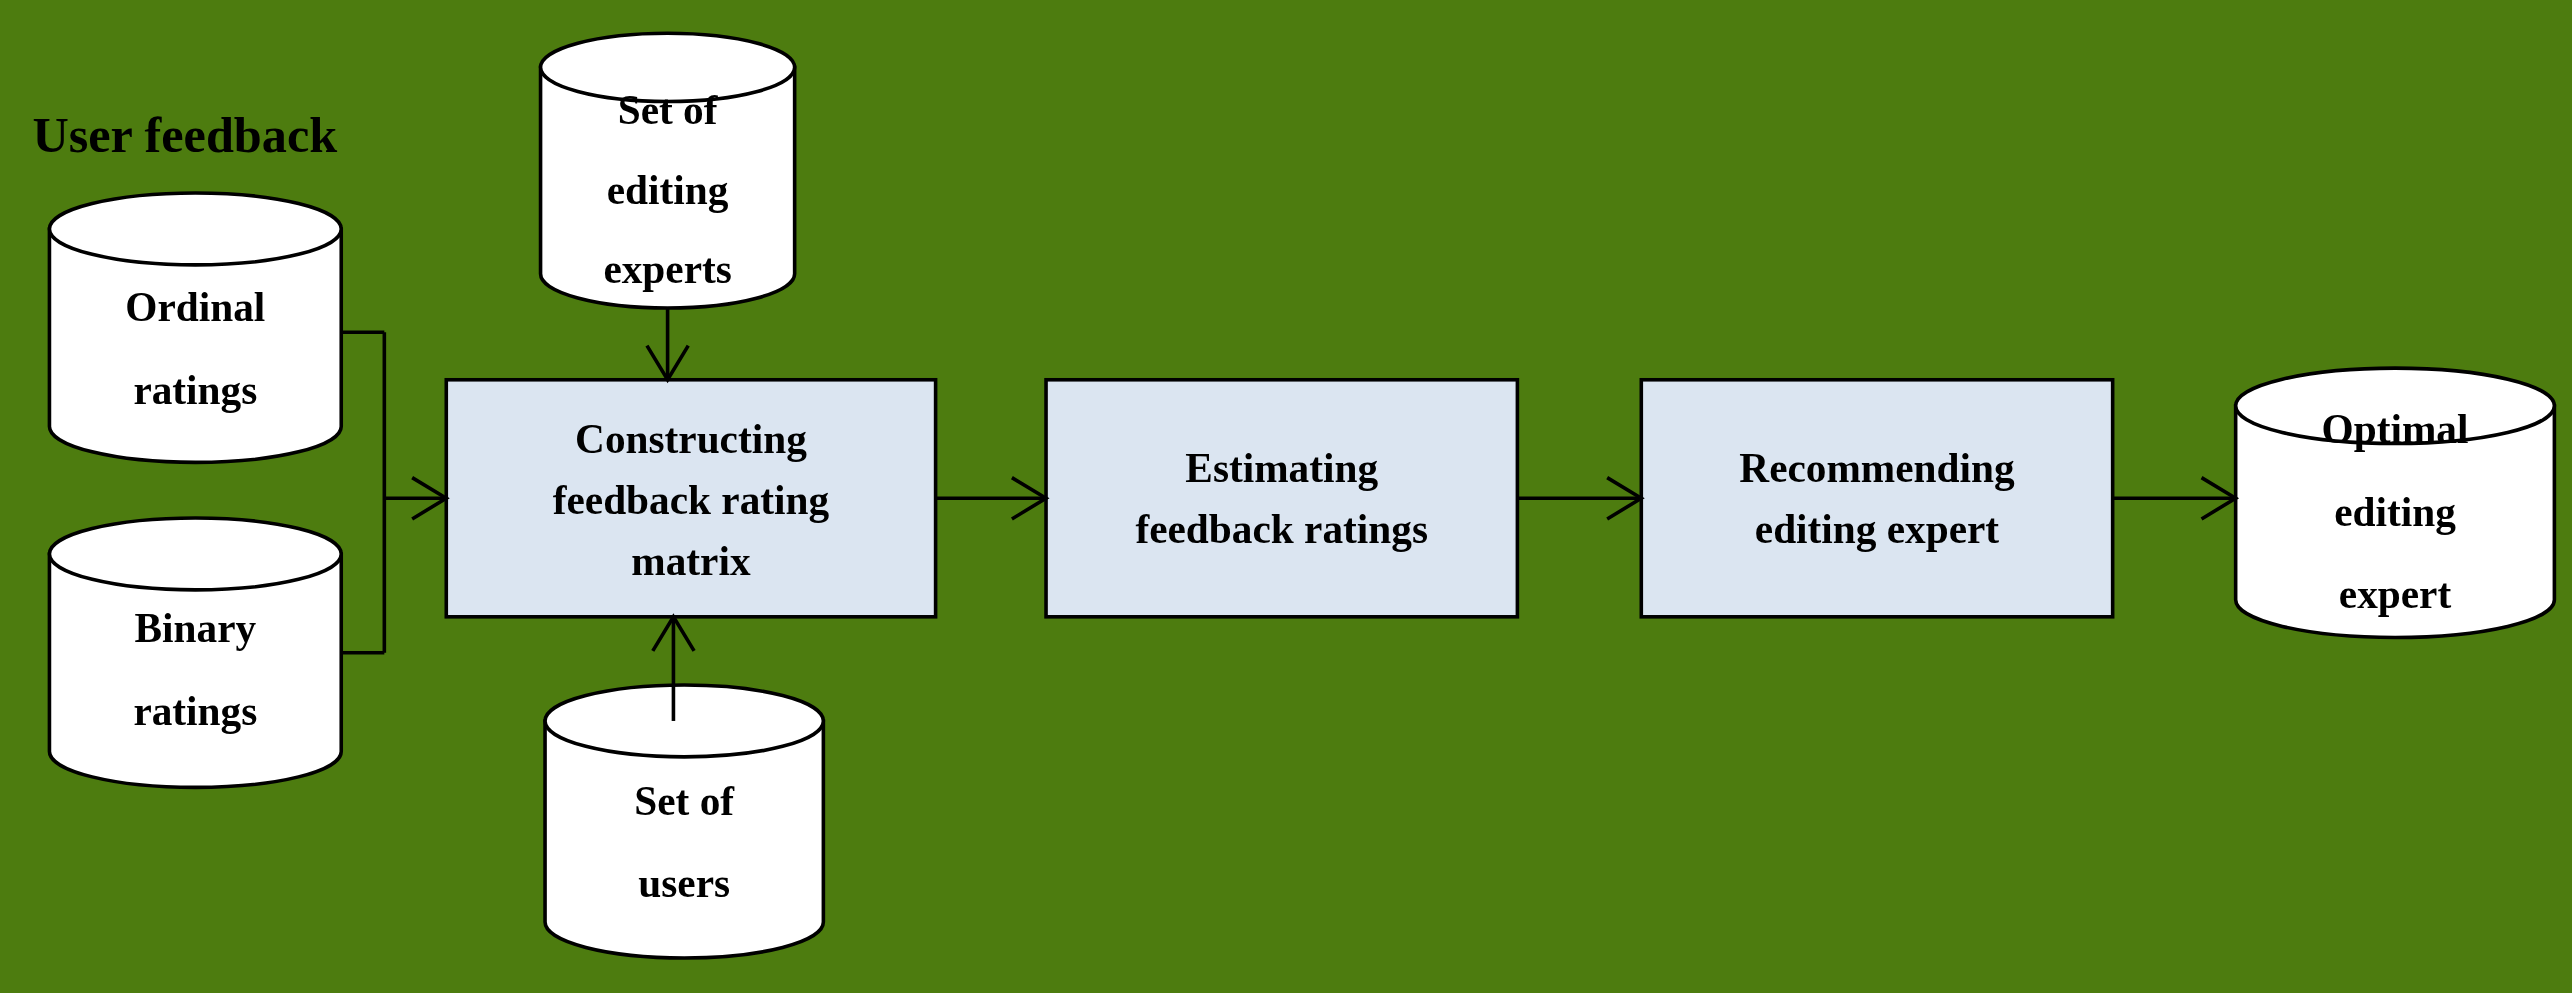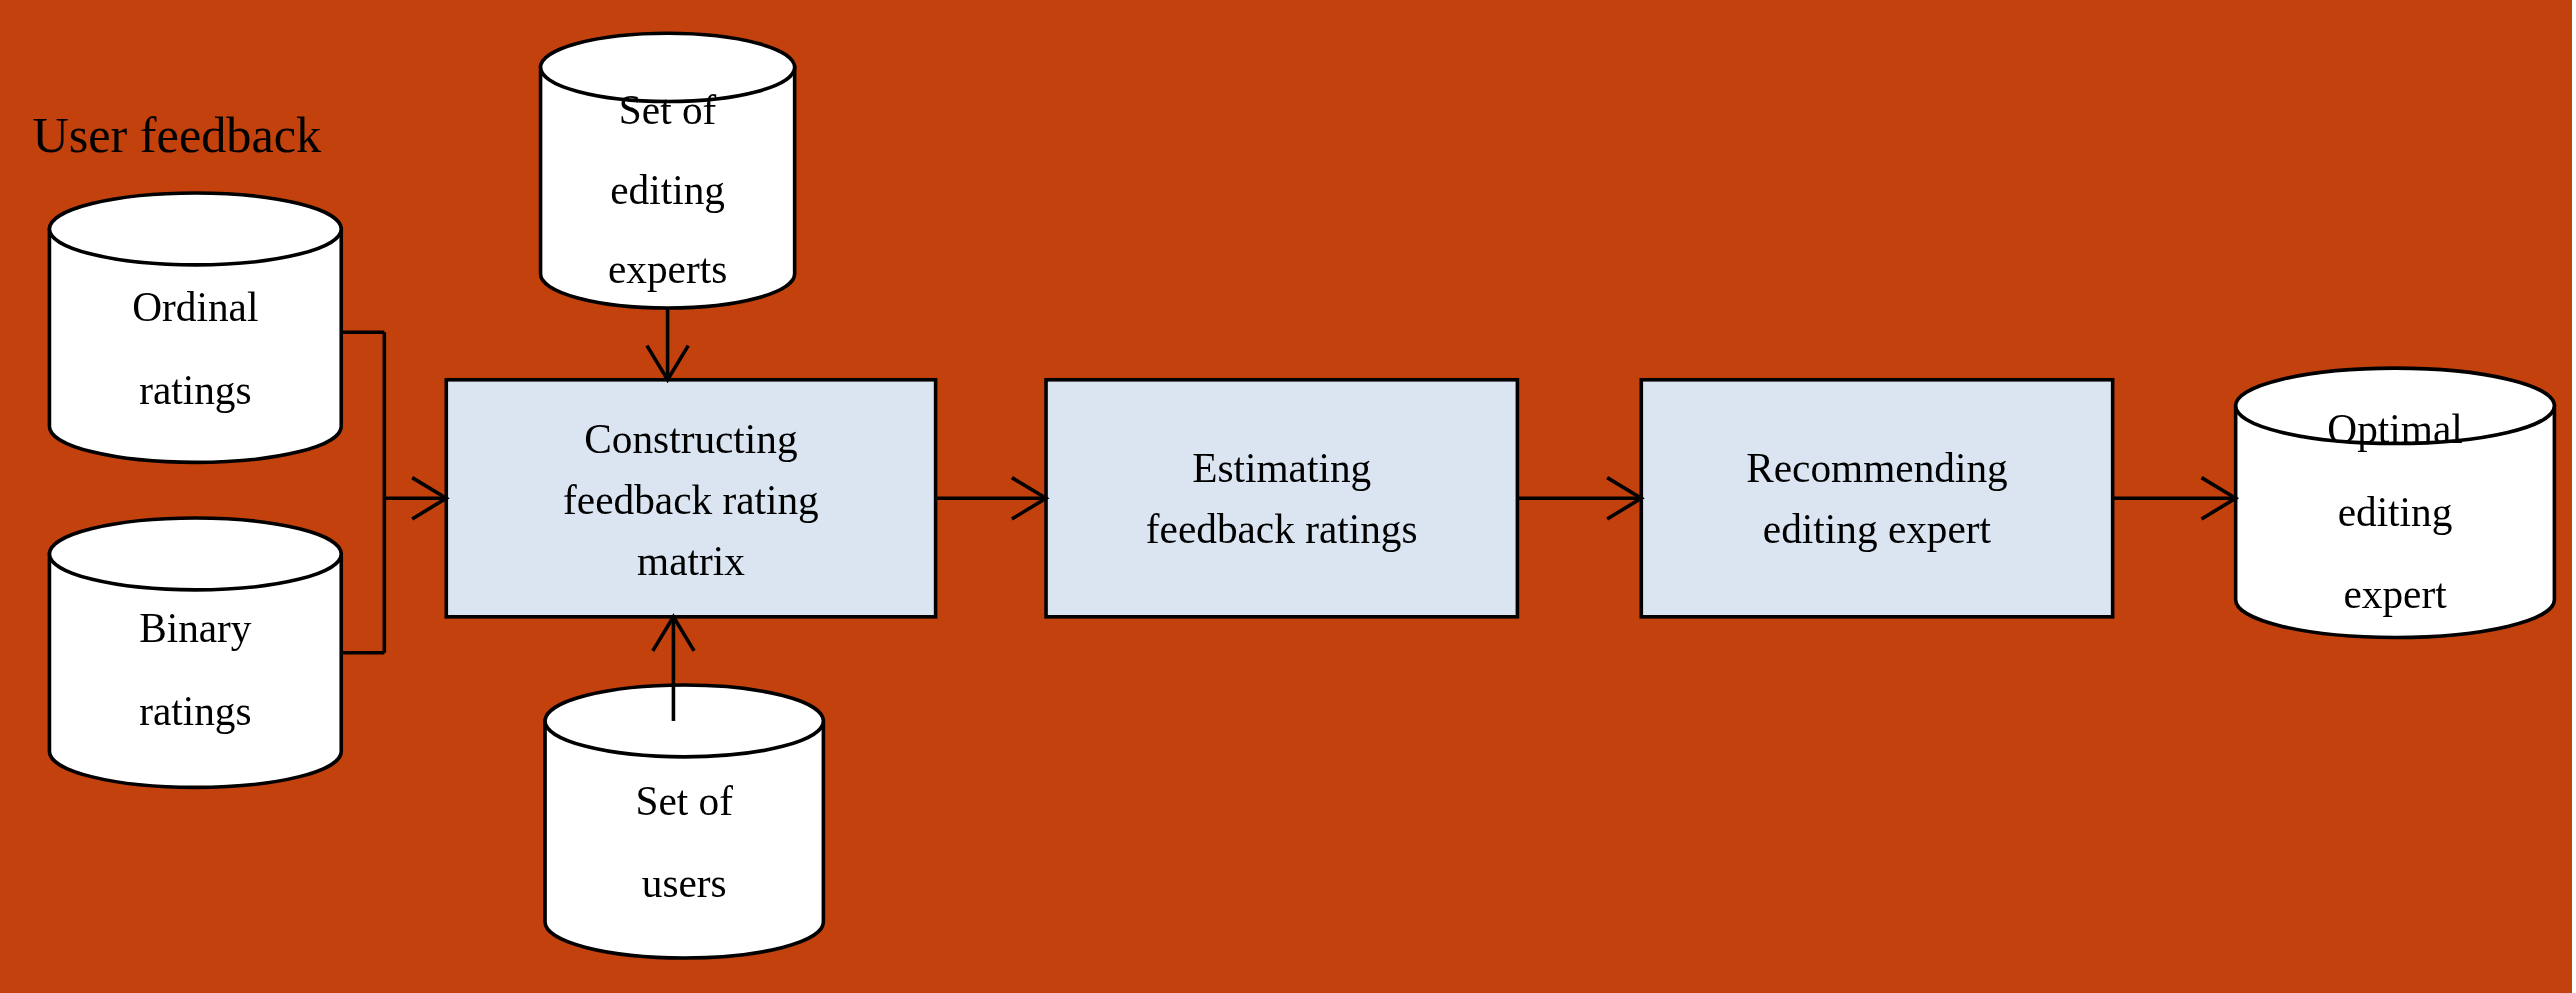--- a/index.html
+++ b/index.html
@@ -3,22 +3,23 @@
 <meta charset="utf-8">
 <style>
   html, body {
     margin: 0;
     padding: 0;
     background: #ffffff;
   }
   .diagram-wrap {
     width: 2572px;
     height: 993px;
-    background: #c2410c;
+    background: #4d7c0f;
     overflow: hidden;
+    font-weight: bold;
   }
   svg { display: block; }
   .shape {
     stroke: #000000;
     stroke-width: 4;
   }
   .cyl-fill { fill: #ffffff; }
   .connector {
     stroke: #000000;
     stroke-width: 4;

